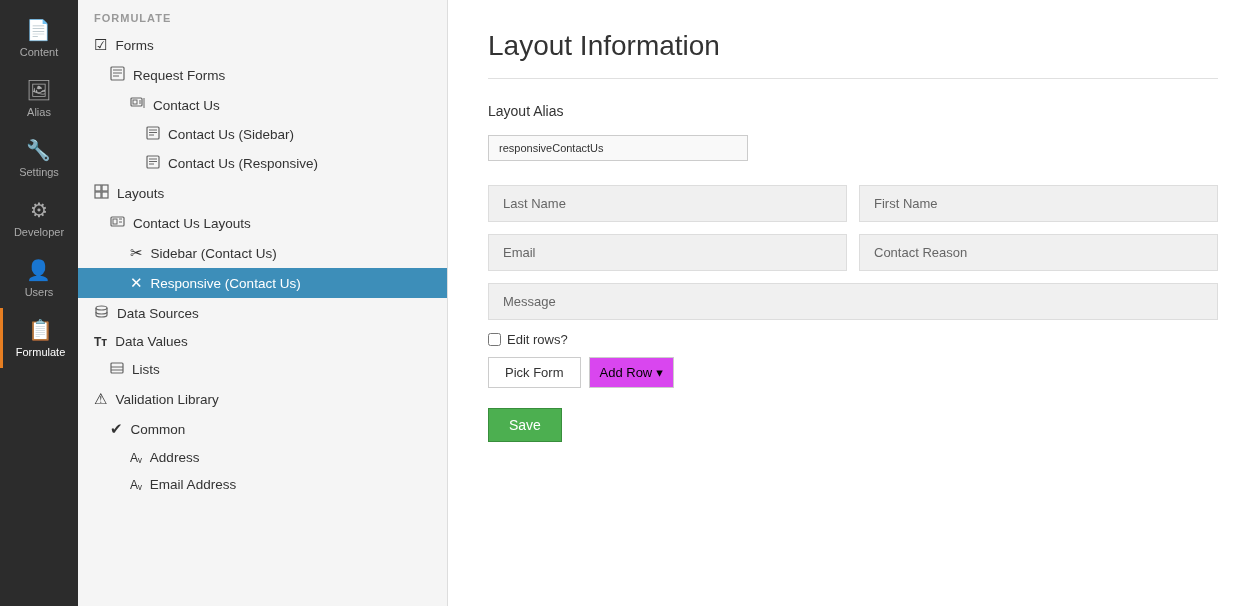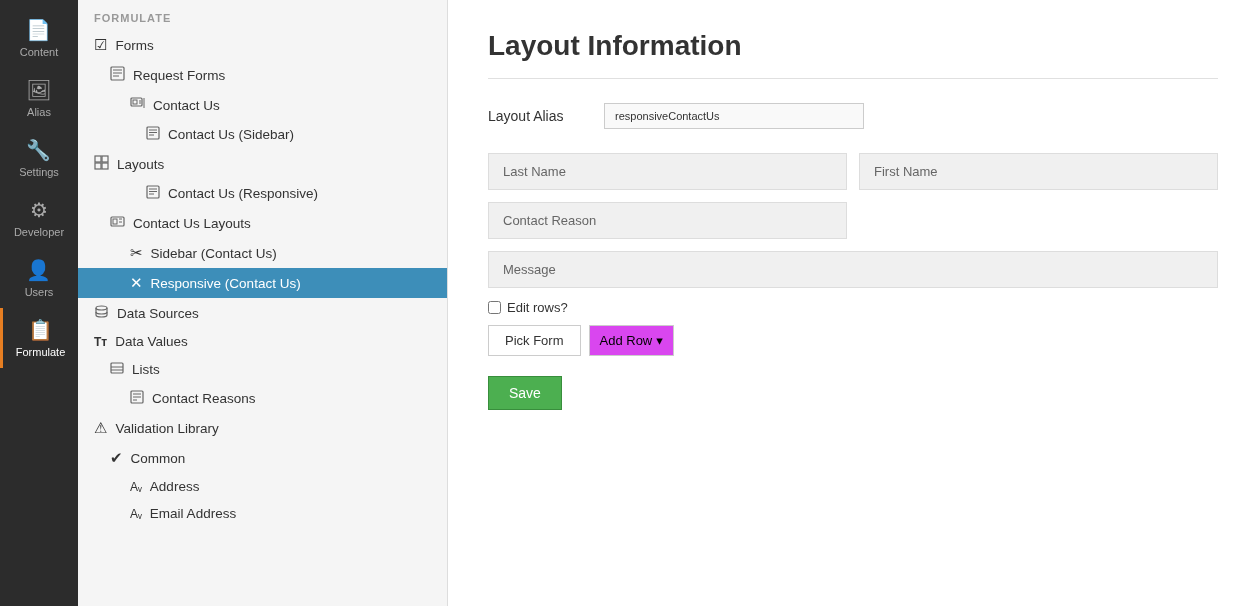--- a/index.html
+++ b/index.html
@@ -65,32 +65,33 @@
 
     
     .main-content {
       flex: 1;
       padding: 30px 40px;
       overflow-y: auto;
       background: #fff;
     }
     .page-title {
       font-size: 28px;
-      font-weight: 700;
+      font-weight: 400;
       color: #333;
       margin-bottom: 24px;
       border-bottom: 1px solid #e0e0e0;
       padding-bottom: 16px;
     }
 
     .layout-alias-row {
       display: flex;
-      align-items: center;
+      align-items: flex-start;
       gap: 16px;
       margin-bottom: 24px;
+      flex-direction: column;
     }
     .layout-alias-label {
       font-size: 14px;
       color: #333;
       font-weight: 500;
       min-width: 100px;
     }
     .layout-alias-input {
       width: 260px;
       padding: 6px 10px;
@@ -230,43 +231,43 @@
     <span class="tree-icon">
       <svg width="14" height="14" viewBox="0 0 14 14" fill="none">
         <rect x="1" y="1" width="12" height="12" rx="1" stroke="#666" stroke-width="1.2" fill="none"></rect>
         <line x1="3" y1="4" x2="11" y2="4" stroke="#666" stroke-width="1"></line>
         <line x1="3" y1="6.5" x2="11" y2="6.5" stroke="#666" stroke-width="1"></line>
         <line x1="3" y1="9" x2="8" y2="9" stroke="#666" stroke-width="1"></line>
       </svg>
     </span>
     <span>Contact Us (Sidebar)</span>
   </div>
+  <div class="tree-item indent-3">
+    <span class="tree-icon">
+      <svg width="14" height="14" viewBox="0 0 14 14" fill="none">
+        <rect x="1" y="1" width="12" height="12" rx="1" stroke="#666" stroke-width="1.2" fill="none"></rect>
+        <line x1="3" y1="4" x2="11" y2="4" stroke="#666" stroke-width="1"></line>
+        <line x1="3" y1="6.5" x2="11" y2="6.5" stroke="#666" stroke-width="1"></line>
+        <line x1="3" y1="9" x2="8" y2="9" stroke="#666" stroke-width="1"></line>
+      </svg>
+    </span>
+    <span>Contact Us (Responsive)</span>
+  </div>
+
   <div class="tree-item indent-0">
     <span class="tree-icon">
       <svg width="15" height="15" viewBox="0 0 15 15" fill="none">
         <rect x="1" y="1" width="6" height="6" stroke="#666" stroke-width="1.2" fill="none"></rect>
         <rect x="8" y="1" width="6" height="6" stroke="#666" stroke-width="1.2" fill="none"></rect>
         <rect x="1" y="8" width="6" height="6" stroke="#666" stroke-width="1.2" fill="none"></rect>
         <rect x="8" y="8" width="6" height="6" stroke="#666" stroke-width="1.2" fill="none"></rect>
       </svg>
     </span>
     <span>Layouts</span>
   </div>
-
-  <div class="tree-item indent-3">
-    <span class="tree-icon">
-      <svg width="14" height="14" viewBox="0 0 14 14" fill="none">
-        <rect x="1" y="1" width="12" height="12" rx="1" stroke="#666" stroke-width="1.2" fill="none"></rect>
-        <line x1="3" y1="4" x2="11" y2="4" stroke="#666" stroke-width="1"></line>
-        <line x1="3" y1="6.5" x2="11" y2="6.5" stroke="#666" stroke-width="1"></line>
-        <line x1="3" y1="9" x2="8" y2="9" stroke="#666" stroke-width="1"></line>
-      </svg>
-    </span>
-    <span>Contact Us (Responsive)</span>
-  </div>
   <div class="tree-item indent-1">
     <span class="tree-icon">
       <svg width="15" height="15" viewBox="0 0 15 15" fill="none">
         <rect x="1" y="3" width="13" height="9" rx="1" stroke="#666" stroke-width="1.2" fill="none"></rect>
         <rect x="3" y="5" width="4" height="5" stroke="#666" stroke-width="1" fill="none"></rect>
         <line x1="9" y1="5" x2="12" y2="5" stroke="#666" stroke-width="1"></line>
         <line x1="9" y1="8" x2="12" y2="8" stroke="#666" stroke-width="1"></line>
       </svg>
     </span>
     <span>Contact Us Layouts</span>
@@ -298,31 +299,20 @@
   <div class="tree-item indent-1">
     <span class="tree-icon">
       <svg width="14" height="14" viewBox="0 0 14 14" fill="none">
         <rect x="1" y="2" width="12" height="10" rx="1" stroke="#666" stroke-width="1.2" fill="none"></rect>
         <line x1="1" y1="6" x2="13" y2="6" stroke="#666" stroke-width="1"></line>
         <line x1="1" y1="9" x2="13" y2="9" stroke="#666" stroke-width="1"></line>
       </svg>
     </span>
     <span>Lists</span>
   </div>
-  <div class="tree-item indent-2">
-    <span class="tree-icon">
-      <svg width="14" height="14" viewBox="0 0 14 14" fill="none">
-        <rect x="1" y="1" width="12" height="12" rx="1" stroke="#666" stroke-width="1.2" fill="none"></rect>
-        <line x1="3" y1="4" x2="11" y2="4" stroke="#666" stroke-width="1"></line>
-        <line x1="3" y1="7" x2="11" y2="7" stroke="#666" stroke-width="1"></line>
-        <line x1="3" y1="10" x2="7" y2="10" stroke="#666" stroke-width="1"></line>
-      </svg>
-    </span>
-    <span>Contact Reasons</span>
-  </div>
 
   <div class="tree-item indent-0">
     <span class="tree-icon">⚠</span>
     <span>Validation Library</span>
   </div>
   <div class="tree-item indent-1">
     <span class="tree-icon">✔</span>
     <span>Common</span>
   </div>
   <div class="tree-item indent-2">
@@ -345,20 +335,21 @@
   </div>
 
   
   <div class="form-grid-2">
     <div class="form-field">Last Name</div>
     <div class="form-field">First Name</div>
   </div>
 
   
   <div class="form-grid-2">
+    <div class="form-field">Email</div>
     <div class="form-field">Contact Reason</div>
   </div>
 
   
   <div class="form-field-full">Message</div>
 
   
   <div class="edit-rows-row">
     <input type="checkbox" id="edit-rows" style="">
     <label for="edit-rows">Edit rows?</label>

